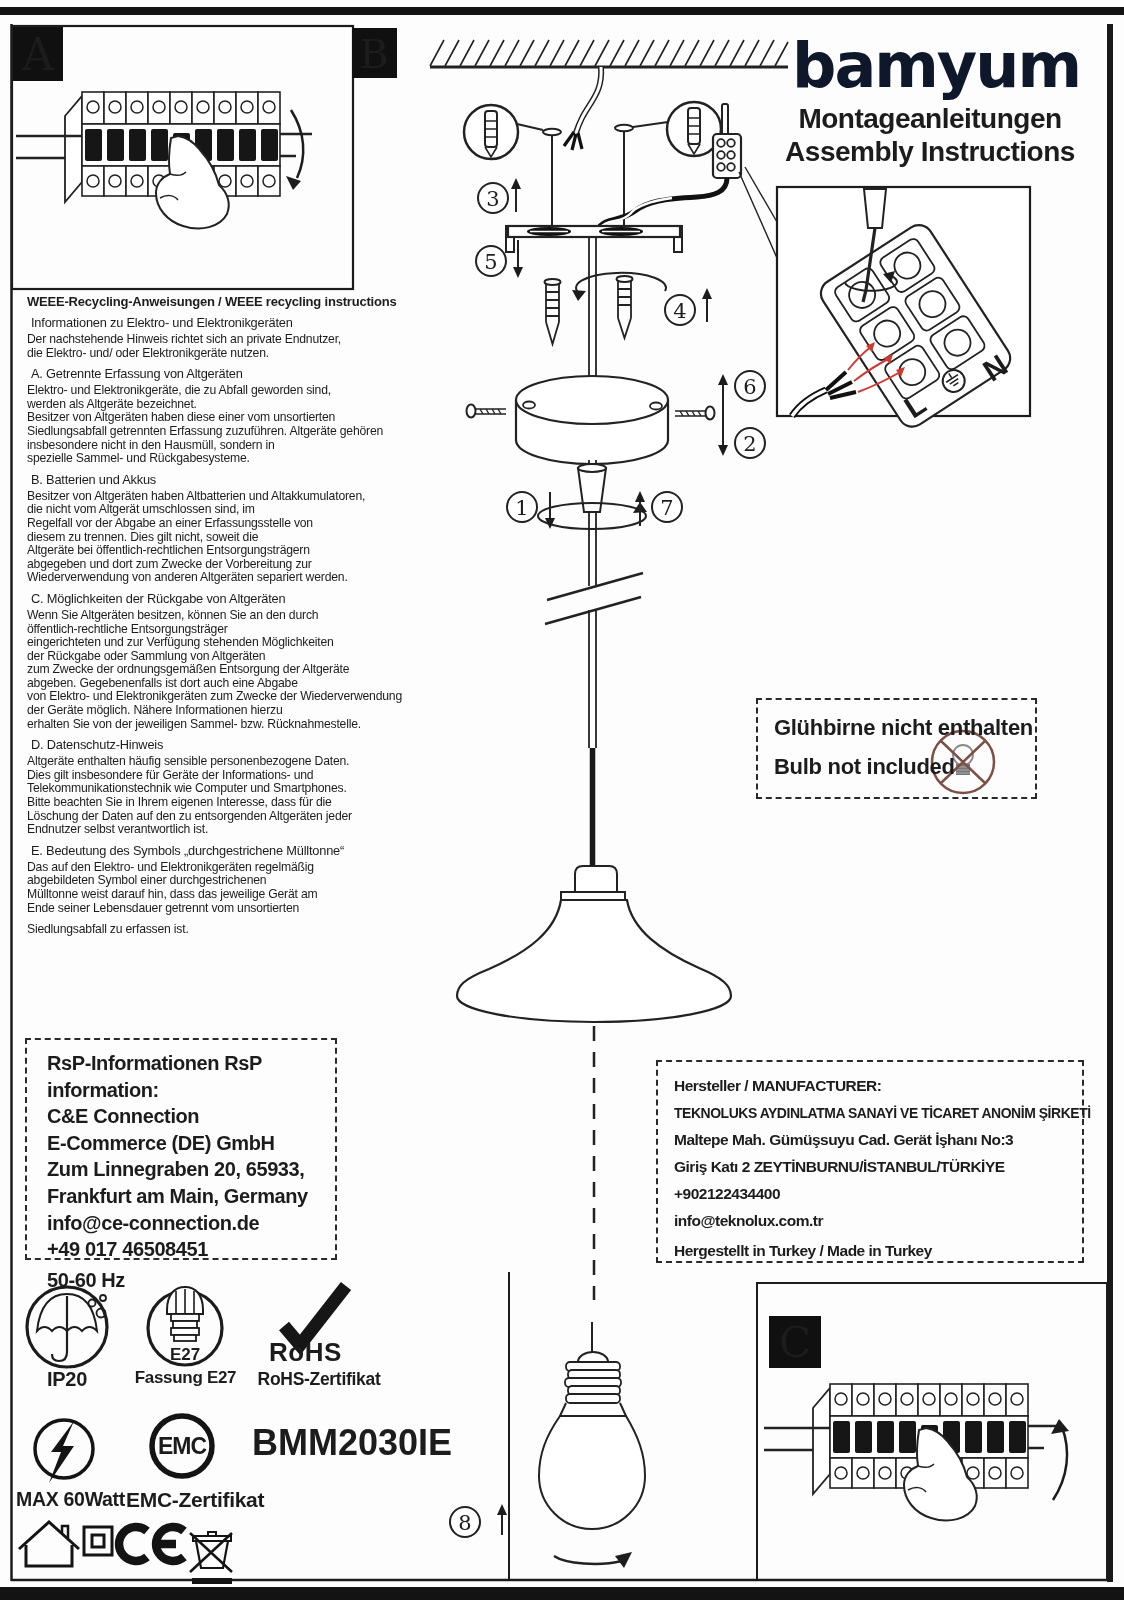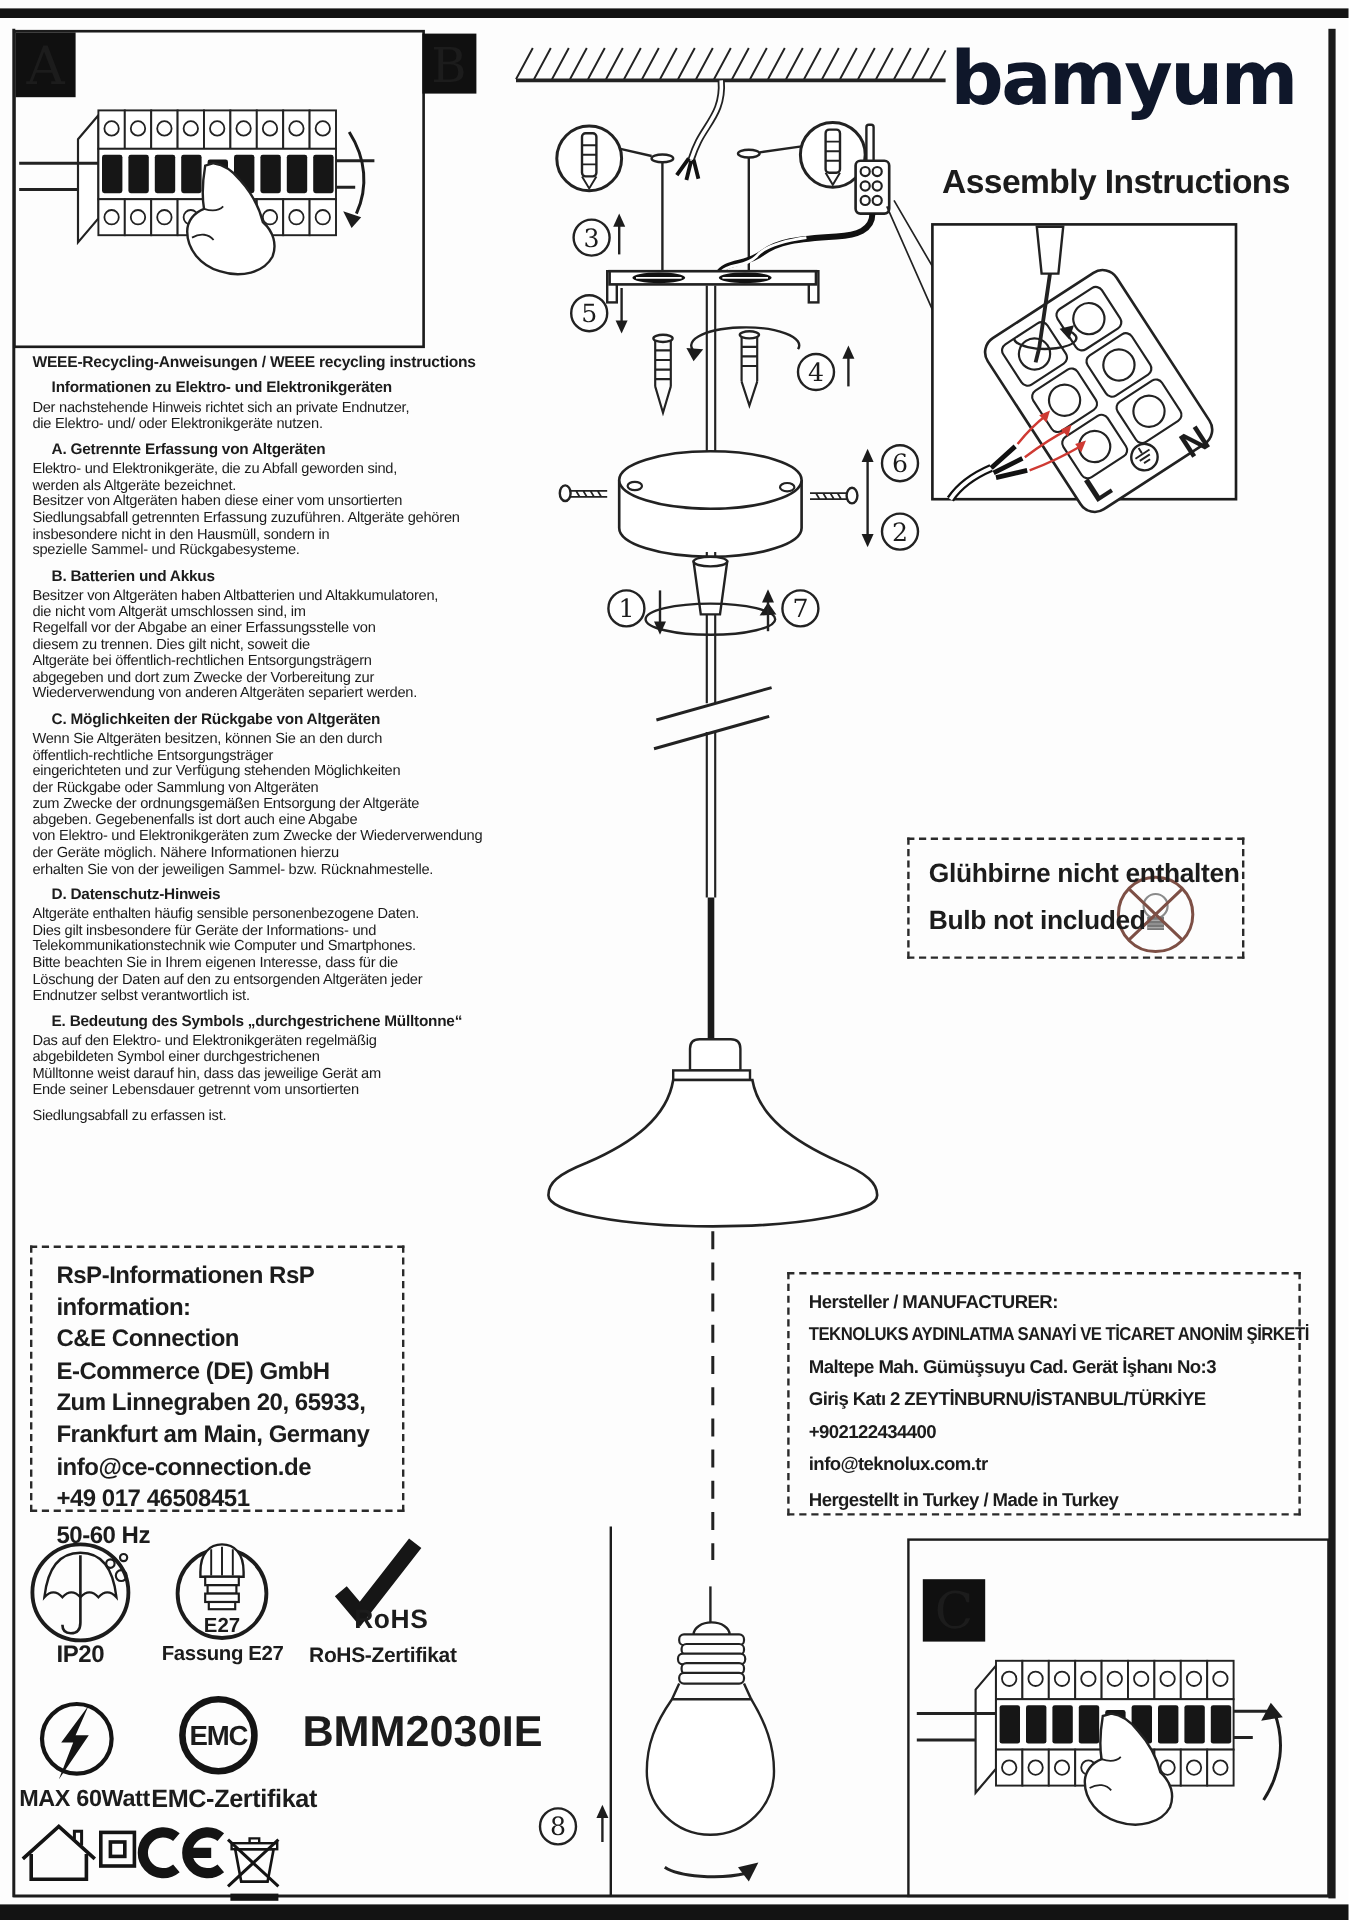--- a/index.html
+++ b/index.html
@@ -10,39 +10,39 @@
   svg text{font-family:"DejaVu Serif",serif;fill:#1c1c1c}
   svg text.sans{font-family:"Liberation Sans",sans-serif;font-weight:bold}
   
   .brand-logo{left:790px;top:26px;width:292px;height:80px;text-align:center;
     font-family:"DejaVu Sans",sans-serif;font-weight:bold;font-size:62px;line-height:80px;
     color:#0f172a;letter-spacing:-2px}
   .brand-sub{left:768px;width:324px;text-align:center;font-weight:bold;font-size:28px;letter-spacing:-0.5px}
   
   .weee{left:27px;top:294px;width:406px;letter-spacing:-0.2px}
   .weee .title{font-weight:bold;font-size:13px;line-height:15px}
-  .weee h4{font-weight:bold;font-size:12.8px;line-height:14px;margin:7px 16px 3px}
+  .weee h4{font-weight:normal;font-size:12.8px;line-height:14px;margin:7px 4px 3px}
   .weee p{font-size:12.2px;line-height:13.6px;white-space:pre-line}
   .weee .footer{font-size:12.2px;margin-top:7px}
   
   .dashed{border:2.5px dashed #2a2a2a}
   .rsp{left:25px;top:1038px;width:312px;height:222px;padding:10px 0 0 20px}
   .rsp div{font-weight:bold;font-size:20px;line-height:26.6px;letter-spacing:-0.4px}
   .rsp div:last-child{margin-top:4px}
   .manu{left:656px;top:1060px;width:428px;height:203px;padding:10px 0 0 16px}
   .manu div{font-weight:bold;font-size:15.5px;line-height:27px;letter-spacing:-0.5px;white-space:nowrap}
   .manu div.l2{transform:scaleX(.9);transform-origin:0 50%}
   .manu .foot{margin-top:3px}
   .bulbbox{left:756px;top:698px;width:281px;height:101px;padding:8px 0 0 16px}
   .bulbbox div{font-weight:bold;font-size:22px;line-height:39px;letter-spacing:-0.3px}
   
   .lbl{position:absolute;font-weight:bold;letter-spacing:-0.3px}
   .ip{left:22px;top:1368px;width:90px;text-align:center;font-size:20px}
   .fas{left:113px;top:1368px;width:145px;text-align:center;font-size:17px}
-  .rohs{left:257px;top:1337px;width:100px;text-align:right;font-size:22px;letter-spacing:0.5px}
+  .rohs{left:269px;top:1337px;width:100px;text-align:left;font-size:26px;letter-spacing:0.5px}
   .rohsz{left:248px;top:1369px;width:142px;text-align:center;font-size:17.5px}
   .maxw{left:16px;top:1488px;font-size:19.5px}
   .emcz{left:126px;top:1488px;font-size:21px}
   .model{left:252px;top:1422px;font-size:36px;font-weight:bold;font-family:"Liberation Sans",sans-serif;letter-spacing:0}
 </style>
 </head>
 <body>
 
 <div class="page">
 
@@ -406,20 +406,21 @@
   <g>
     <path d="M196 1541 L201 1568 H223 L228 1541 Z" fill="none" stroke="#141414" stroke-width="2.2"></path>
     <rect x="193" y="1536" width="38" height="5" fill="none" stroke="#141414" stroke-width="2"></rect>
     <path d="M208 1536 V1532 H216 V1536" fill="none" stroke="#141414" stroke-width="2"></path>
     <path d="M190 1533 L232 1572 M232 1533 L190 1572" stroke="#141414" stroke-width="2.5"></path>
     <rect x="192" y="1578" width="40" height="6" fill="#141414"></rect>
   </g>
 </svg>
 
 <div class="abs brand-logo">bamyum</div>
+<div class="abs brand-sub" style="top:103px">Montageanleitungen</div>
 <div class="abs brand-sub" style="top:136px">Assembly Instructions</div>
 
 <div class="abs weee">
   <div class="title">WEEE-Recycling-Anweisungen / WEEE recycling instructions</div>
   <div class="sec">
     <h4>Informationen zu Elektro- und Elektronikgeräten</h4>
     <p>Der nachstehende Hinweis richtet sich an private Endnutzer,
  die Elektro- und/ oder Elektronikgeräte nutzen.</p>
   </div>
   <div class="sec">

